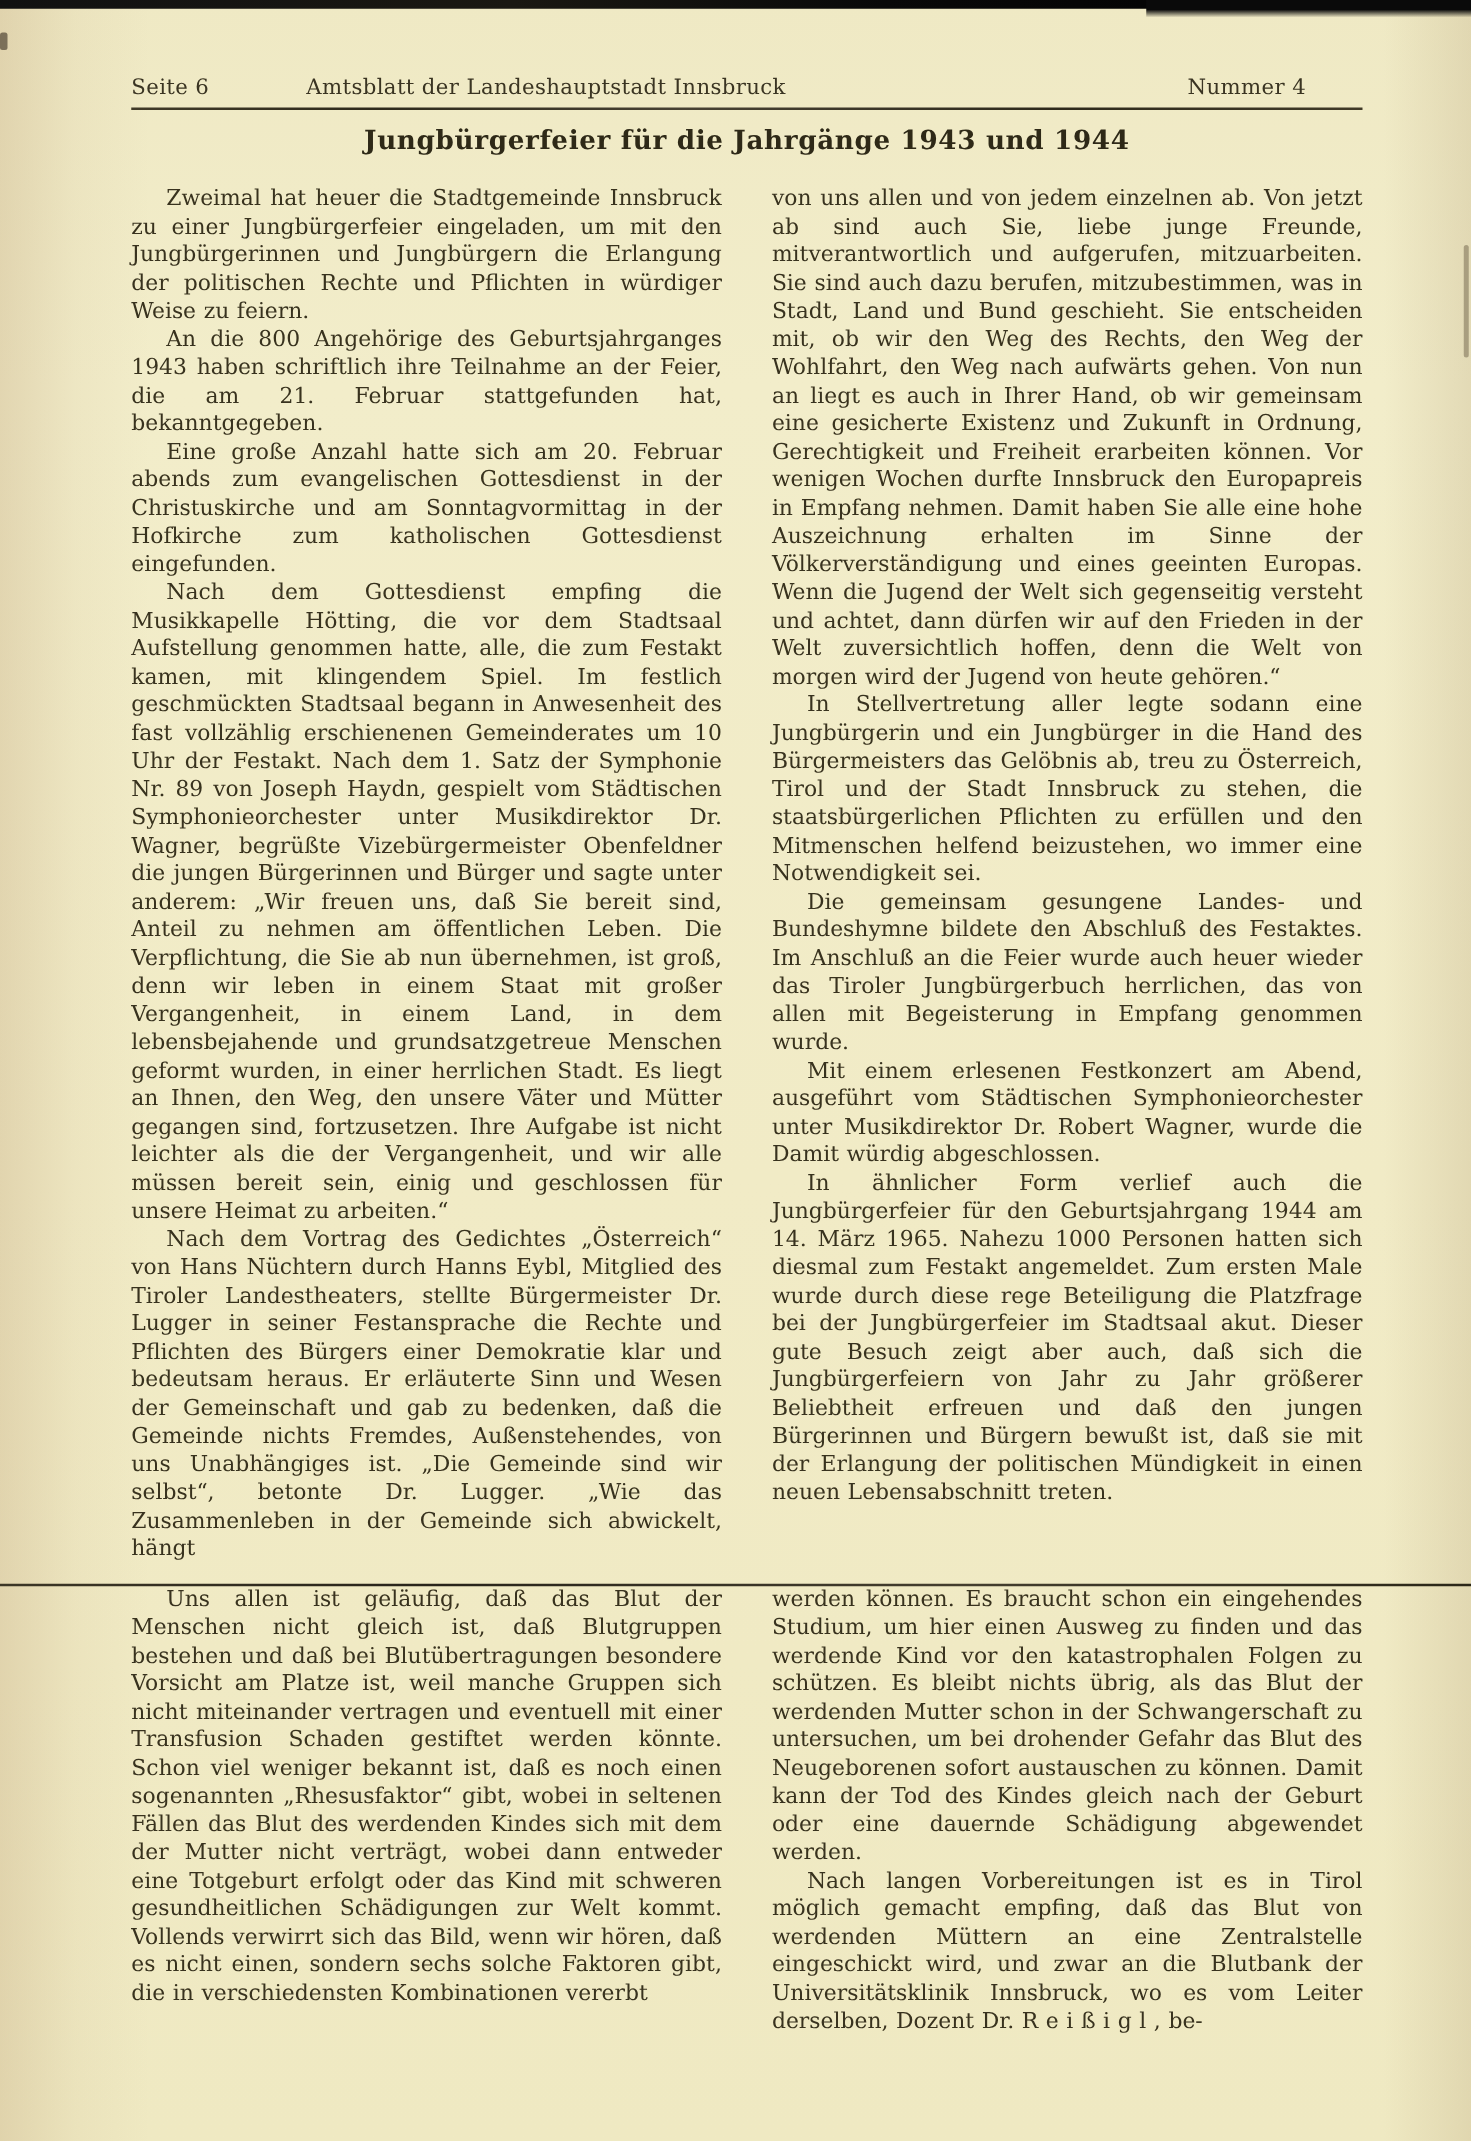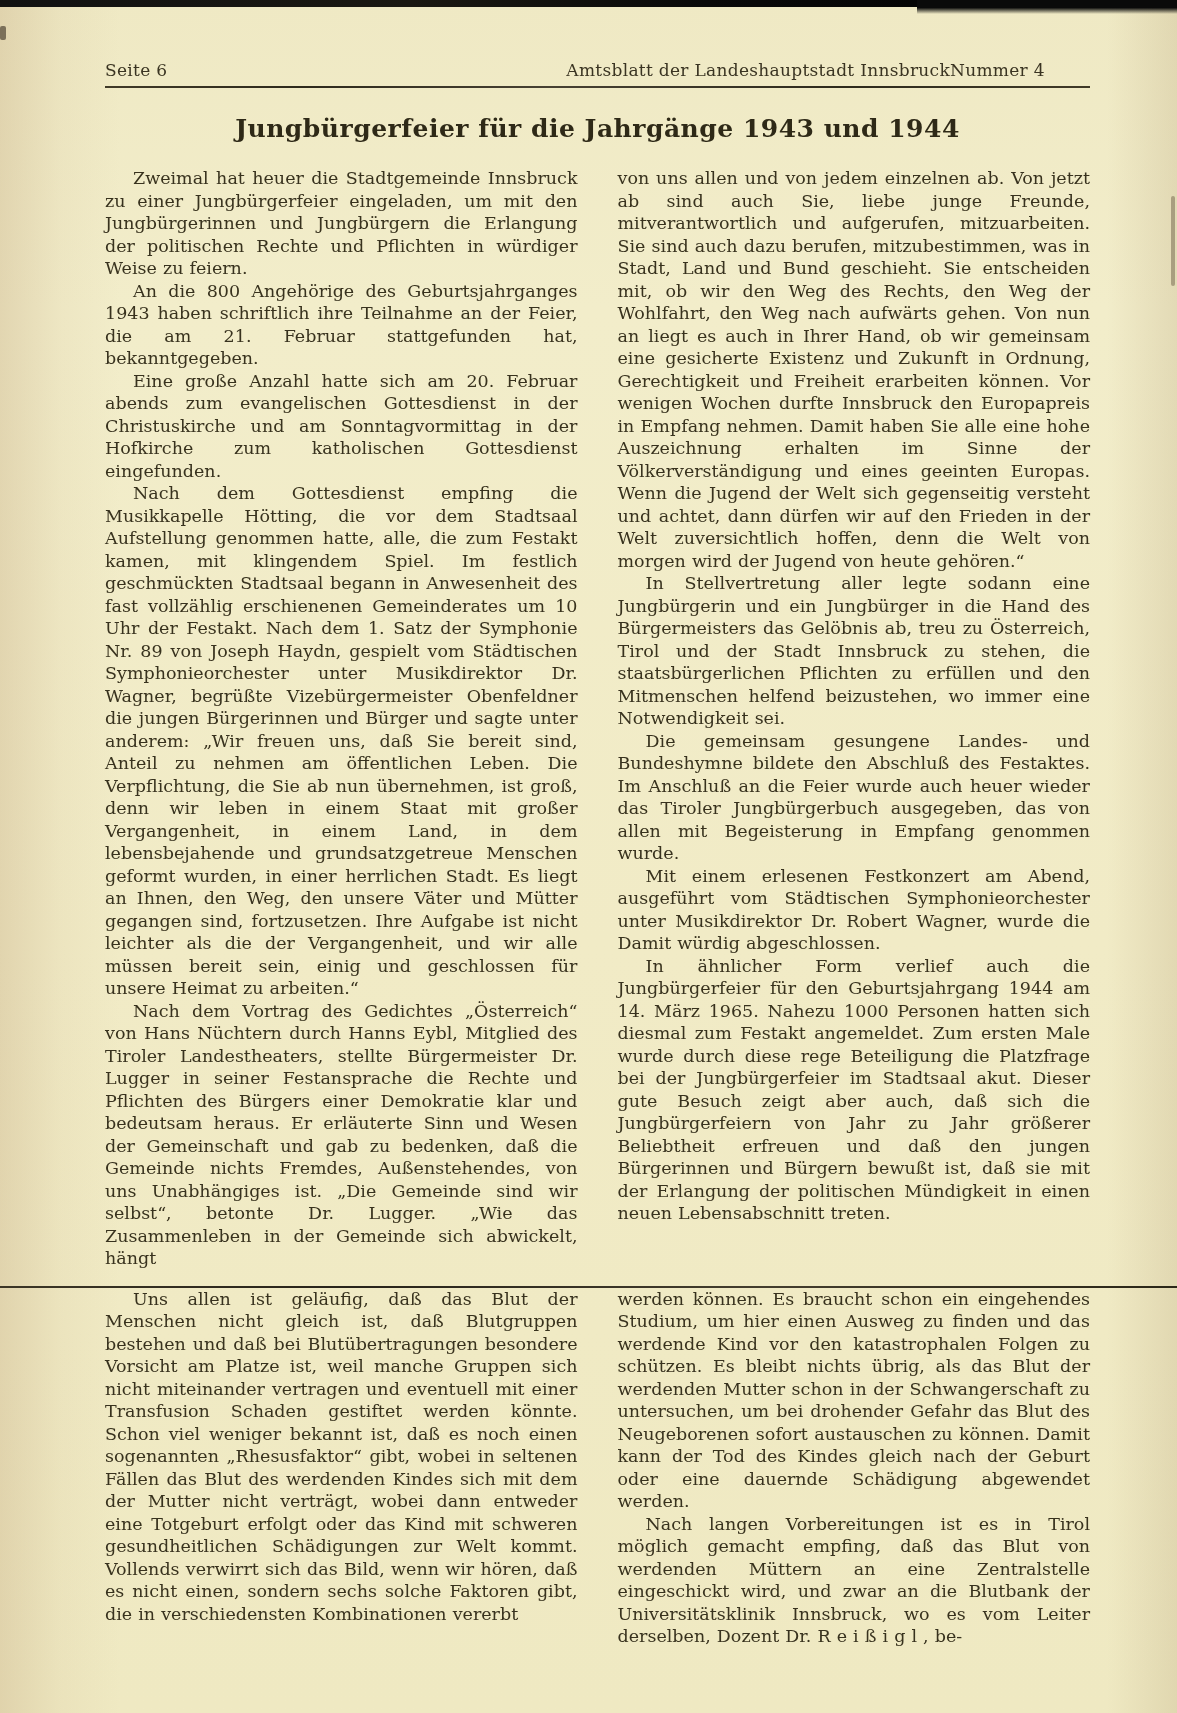--- a/index.html
+++ b/index.html
@@ -29,34 +29,34 @@
     position:absolute;top:0;right:0;width:260px;height:14px;
     background:linear-gradient(180deg,#0a0a0a 55%,rgba(10,10,10,0) 100%);
   }
   .speck-a{position:absolute;left:0;top:26px;width:6px;height:14px;background:rgba(40,30,20,.55);border-radius:2px;}
   .speck-b{position:absolute;right:2px;top:196px;width:4px;height:90px;background:rgba(60,45,25,.35);border-radius:2px;}
   header{
     display:flex;justify-content:space-between;align-items:baseline;
     padding-top:60px;
     font-size:17px;letter-spacing:.3px;color:#3a3422;
   }
-  .head-center{flex:1;text-align:right;}
+  .head-center{flex:1;text-align:left;}
   .head-side{width:140px;}
   .head-right{text-align:left;}
   .header-rule{
     margin-top:6px;height:2px;
     background:linear-gradient(90deg,#403a28 0%,#2e2a1c 20%,#474133 45%,#2e2a1c 75%,#403a28 100%);
   }
   h1.article-title{
     text-align:center;
-    font-size:25px;
+    font-size:21px;
     font-weight:bold;
     letter-spacing:.5px;
     color:#2e2917;
-    margin:26px 0 24px 0;
+    margin:11px 0 24px 0;
   }
   h1.article-title-2{
     font-size:29px;
     margin:30px 0 26px 0;
   }
   .cols{display:flex;gap:40px;}
   .col{flex:1;min-width:0;}
   .col p{
     margin:0;
     font-size:17.5px;
@@ -96,21 +96,21 @@
       <div class="col">
           <p>Zweimal hat heuer die Stadtgemeinde Innsbruck zu einer Jungbürgerfeier eingeladen, um mit den Jungbürgerinnen und Jungbürgern die Erlangung der politischen Rechte und Pflichten in würdiger Weise zu feiern.</p>
           <p>An die 800 Angehörige des Geburtsjahrganges 1943 haben schriftlich ihre Teilnahme an der Feier, die am 21. Februar stattgefunden hat, bekanntgegeben.</p>
           <p>Eine große Anzahl hatte sich am 20. Februar abends zum evangelischen Gottesdienst in der Christuskirche und am Sonntagvormittag in der Hofkirche zum katholischen Gottesdienst eingefunden.</p>
           <p>Nach dem Gottesdienst empfing die Musikkapelle Hötting, die vor dem Stadtsaal Aufstellung genommen hatte, alle, die zum Festakt kamen, mit klingendem Spiel. Im festlich geschmückten Stadtsaal begann in Anwesenheit des fast vollzählig erschienenen Gemeinderates um 10 Uhr der Festakt. Nach dem 1. Satz der Symphonie Nr. 89 von Joseph Haydn, gespielt vom Städtischen Symphonieorchester unter Musikdirektor Dr. Wagner, begrüßte Vizebürgermeister Obenfeldner die jungen Bürgerinnen und Bürger und sagte unter anderem: „Wir freuen uns, daß Sie bereit sind, Anteil zu nehmen am öffentlichen Leben. Die Verpflichtung, die Sie ab nun übernehmen, ist groß, denn wir leben in einem Staat mit großer Vergangenheit, in einem Land, in dem lebensbejahende und grundsatzgetreue Menschen geformt wurden, in einer herrlichen Stadt. Es liegt an Ihnen, den Weg, den unsere Väter und Mütter gegangen sind, fortzusetzen. Ihre Aufgabe ist nicht leichter als die der Vergangenheit, und wir alle müssen bereit sein, einig und geschlossen für unsere Heimat zu arbeiten.“</p>
           <p>Nach dem Vortrag des Gedichtes „Österreich“ von Hans Nüchtern durch Hanns Eybl, Mitglied des Tiroler Landestheaters, stellte Bürgermeister Dr. Lugger in seiner Festansprache die Rechte und Pflichten des Bürgers einer Demokratie klar und bedeutsam heraus. Er erläuterte Sinn und Wesen der Gemeinschaft und gab zu bedenken, daß die Gemeinde nichts Fremdes, Außenstehendes, von uns Unabhängiges ist. „Die Gemeinde sind wir selbst“, betonte Dr. Lugger. „Wie das Zusammenleben in der Gemeinde sich abwickelt, hängt</p>
         </div>
       <div class="col continued">
           <p>von uns allen und von jedem einzelnen ab. Von jetzt ab sind auch Sie, liebe junge Freunde, mitverantwortlich und aufgerufen, mitzuarbeiten. Sie sind auch dazu berufen, mitzubestimmen, was in Stadt, Land und Bund geschieht. Sie entscheiden mit, ob wir den Weg des Rechts, den Weg der Wohlfahrt, den Weg nach aufwärts gehen. Von nun an liegt es auch in Ihrer Hand, ob wir gemeinsam eine gesicherte Existenz und Zukunft in Ordnung, Gerechtigkeit und Freiheit erarbeiten können. Vor wenigen Wochen durfte Innsbruck den Europapreis in Empfang nehmen. Damit haben Sie alle eine hohe Auszeichnung erhalten im Sinne der Völkerverständigung und eines geeinten Europas. Wenn die Jugend der Welt sich gegenseitig versteht und achtet, dann dürfen wir auf den Frieden in der Welt zuversichtlich hoffen, denn die Welt von morgen wird der Jugend von heute gehören.“</p>
           <p>In Stellvertretung aller legte sodann eine Jungbürgerin und ein Jungbürger in die Hand des Bürgermeisters das Gelöbnis ab, treu zu Österreich, Tirol und der Stadt Innsbruck zu stehen, die staatsbürgerlichen Pflichten zu erfüllen und den Mitmenschen helfend beizustehen, wo immer eine Notwendigkeit sei.</p>
-          <p>Die gemeinsam gesungene Landes- und Bundeshymne bildete den Abschluß des Festaktes. Im Anschluß an die Feier wurde auch heuer wieder das Tiroler Jungbürgerbuch ausgegeben, das von allen mit Begeisterung in Empfang genommen wurde.</p>
+          <p>Die gemeinsam gesungene Landes- und Bundeshymne bildete den Abschluß des Festaktes. Im Anschluß an die Feier wurde auch heuer wieder das Tiroler Jungbürgerbuch herrlichen, das von allen mit Begeisterung in Empfang genommen wurde.</p>
           <p>Mit einem erlesenen Festkonzert am Abend, ausgeführt vom Städtischen Symphonieorchester unter Musikdirektor Dr. Robert Wagner, wurde die Damit würdig abgeschlossen.</p>
           <p>In ähnlicher Form verlief auch die Jungbürgerfeier für den Geburtsjahrgang 1944 am 14. März 1965. Nahezu 1000 Personen hatten sich diesmal zum Festakt angemeldet. Zum ersten Male wurde durch diese rege Beteiligung die Platzfrage bei der Jungbürgerfeier im Stadtsaal akut. Dieser gute Besuch zeigt aber auch, daß sich die Jungbürgerfeiern von Jahr zu Jahr größerer Beliebtheit erfreuen und daß den jungen Bürgerinnen und Bürgern bewußt ist, daß sie mit der Erlangung der politischen Mündigkeit in einen neuen Lebensabschnitt treten.</p>
         </div>
     </div>
   </article>
 
   <div class="article-divider"></div>
 
   <article>
     <div class="cols">

